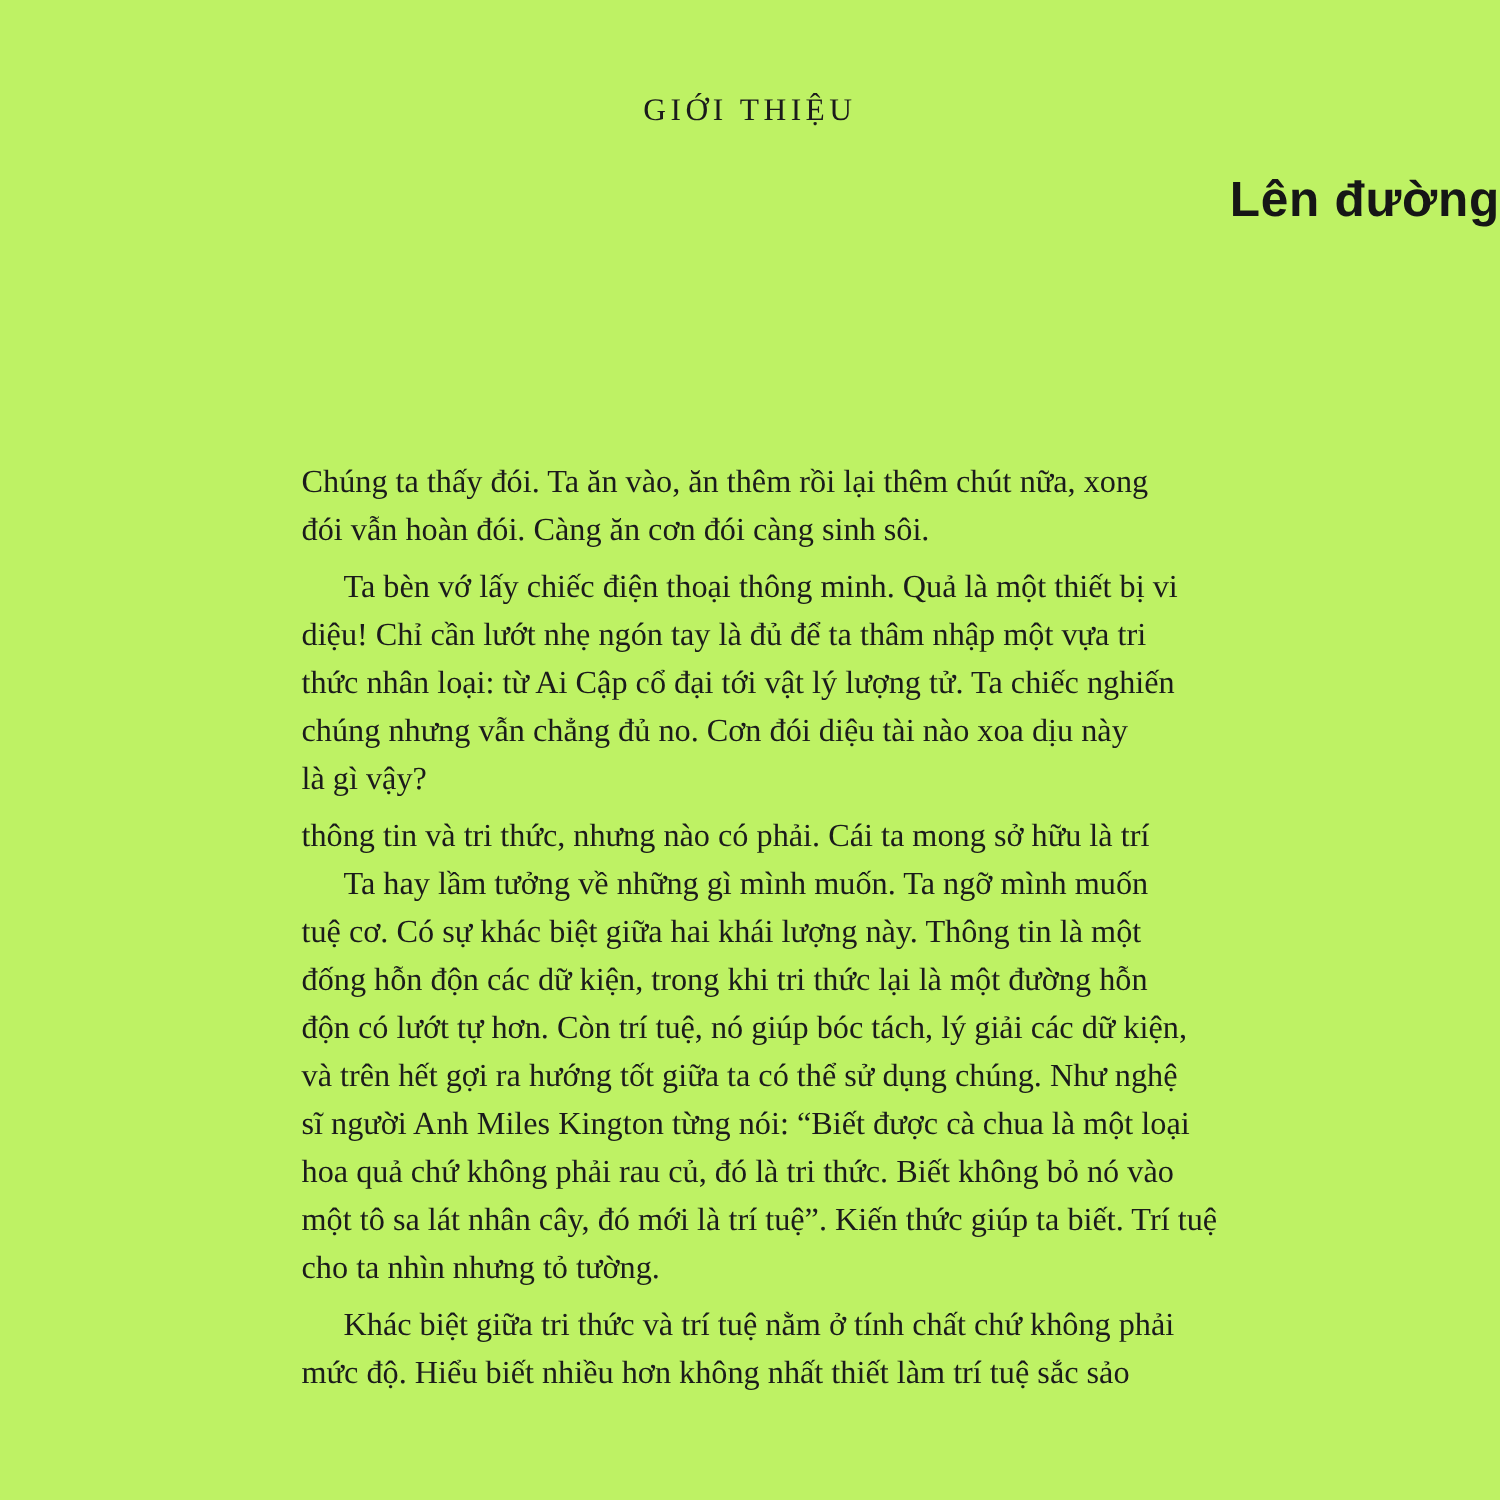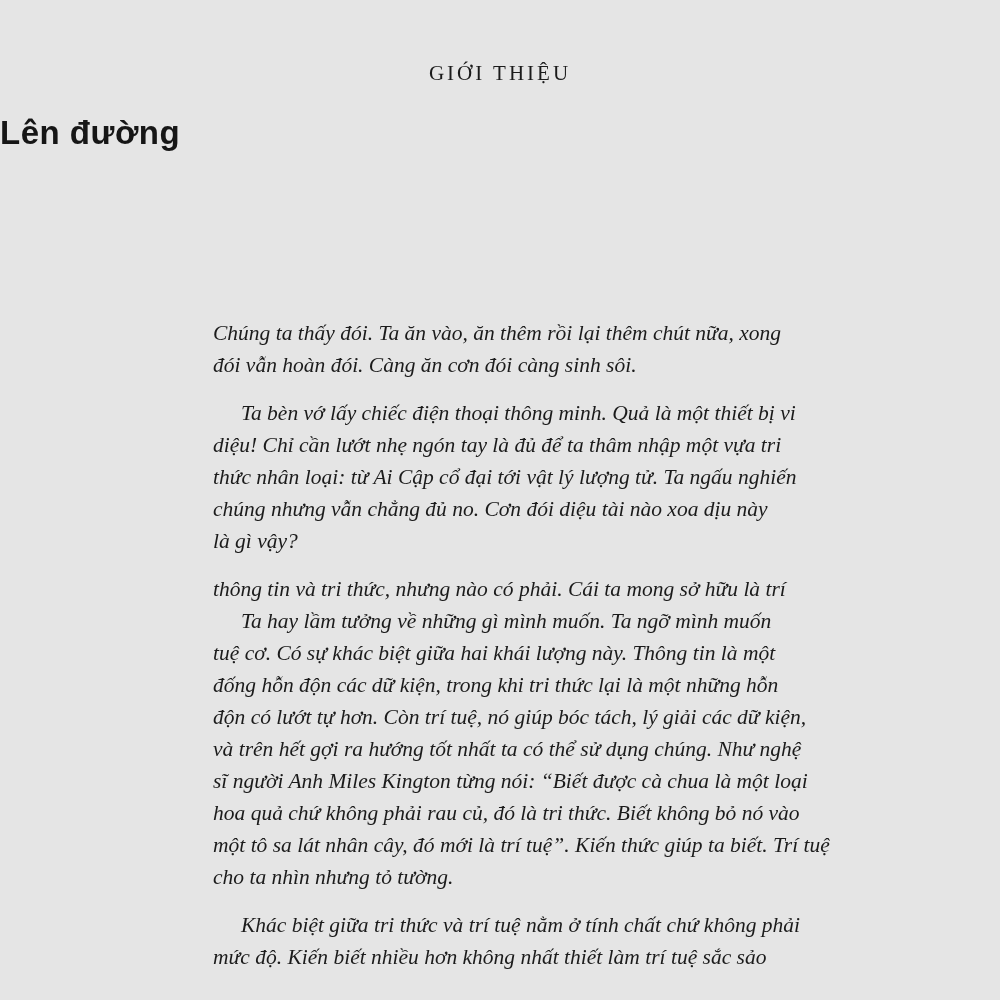--- a/index.html
+++ b/index.html
@@ -1,56 +1,56 @@
 <!DOCTYPE html>
 <html><head>
 <meta charset="utf-8">
 <style>
   html, body { margin: 0; padding: 0; background: #ffffff; }
   .page {
     position: relative;
     width: 1000px;
     height: 1000px;
-    background: #e5e5e5;
+    background: #bef264;
     overflow: hidden;
     font-family: "Liberation Serif", serif;
     color: #1b1b1b;
   }
   .kicker {
     position: absolute;
     top: 61px;
     left: 0;
     width: 100%;
     text-align: center;
     font-family: "Liberation Serif", serif;
     font-size: 21px;
     letter-spacing: 3px;
     color: #1b1b1b;
   }
   .title {
     position: absolute;
     top: 114px;
     left: 0;
     width: 100%;
-    text-align: left;
+    text-align: right;
     font-family: "Liberation Sans", sans-serif;
     font-weight: bold;
     font-size: 33px;
     letter-spacing: 0.5px;
     color: #161616;
   }
   .body-text {
     position: absolute;
     left: 197px;
     top: 301px;
     width: 620px;
     font-size: 21.5px;
     color: #1b1b1b;
   }
-  .para { margin: 16px; font-style: italic; }
+  .para { margin: 4px; }
   .para.gap { margin-top: 6px; }
   .line {
     height: 32px;
     line-height: 32px;
     white-space: nowrap;
     overflow: visible;
   }
   .line.ind { padding-left: 28px; }
 </style>
 </head>
@@ -60,34 +60,34 @@
   <div class="kicker">GIỚI THIỆU</div>
   <div class="title">Lên đường</div>
   <div class="body-text">
       <div class="para">
         <div class="line">Chúng ta thấy đói. Ta ăn vào, ăn thêm rồi lại thêm chút nữa, xong</div>
         <div class="line">đói vẫn hoàn đói. Càng ăn cơn đói càng sinh sôi.</div>
       </div>
       <div class="para gap">
         <div class="line ind">Ta bèn vớ lấy chiếc điện thoại thông minh. Quả là một thiết bị vi</div>
         <div class="line">diệu! Chỉ cần lướt nhẹ ngón tay là đủ để ta thâm nhập một vựa tri</div>
-        <div class="line">thức nhân loại: từ Ai Cập cổ đại tới vật lý lượng tử. Ta ngấu nghiến</div>
+        <div class="line">thức nhân loại: từ Ai Cập cổ đại tới vật lý lượng tử. Ta chiếc nghiến</div>
         <div class="line">chúng nhưng vẫn chẳng đủ no. Cơn đói diệu tài nào xoa dịu này</div>
         <div class="line">là gì vậy?</div>
       </div>
       <div class="para gap">
         <div class="line">thông tin và tri thức, nhưng nào có phải. Cái ta mong sở hữu là trí</div>
         <div class="line ind">Ta hay lầm tưởng về những gì mình muốn. Ta ngỡ mình muốn</div>
         <div class="line">tuệ cơ. Có sự khác biệt giữa hai khái lượng này. Thông tin là một</div>
-        <div class="line">đống hỗn độn các dữ kiện, trong khi tri thức lại là một những hỗn</div>
+        <div class="line">đống hỗn độn các dữ kiện, trong khi tri thức lại là một đường hỗn</div>
         <div class="line">độn có lướt tự hơn. Còn trí tuệ, nó giúp bóc tách, lý giải các dữ kiện,</div>
-        <div class="line">và trên hết gợi ra hướng tốt nhất ta có thể sử dụng chúng. Như nghệ</div>
+        <div class="line">và trên hết gợi ra hướng tốt giữa ta có thể sử dụng chúng. Như nghệ</div>
         <div class="line">sĩ người Anh Miles Kington từng nói: “Biết được cà chua là một loại</div>
         <div class="line">hoa quả chứ không phải rau củ, đó là tri thức. Biết không bỏ nó vào</div>
         <div class="line">một tô sa lát nhân cây, đó mới là trí tuệ”. Kiến thức giúp ta biết. Trí tuệ</div>
         <div class="line">cho ta nhìn nhưng tỏ tường.</div>
       </div>
       <div class="para gap">
         <div class="line ind">Khác biệt giữa tri thức và trí tuệ nằm ở tính chất chứ không phải</div>
-        <div class="line">mức độ. Kiến biết nhiều hơn không nhất thiết làm trí tuệ sắc sảo</div>
+        <div class="line">mức độ. Hiểu biết nhiều hơn không nhất thiết làm trí tuệ sắc sảo</div>
       </div>
     </div>
 </div>
 
 </body></html>

